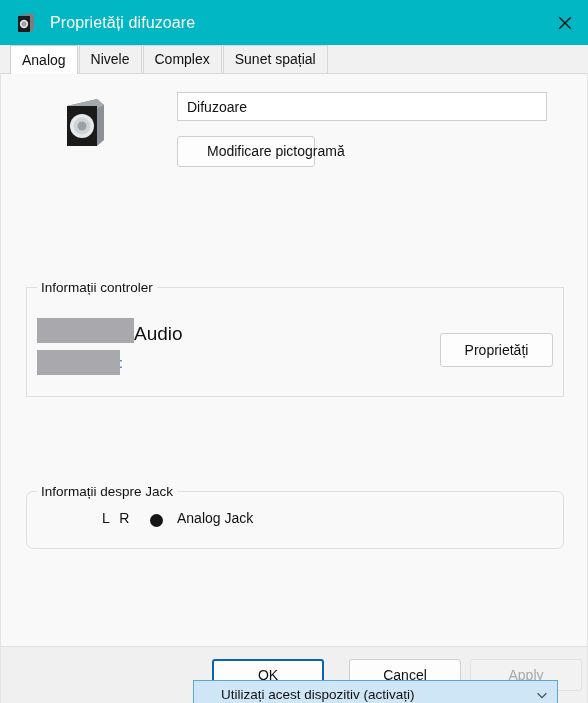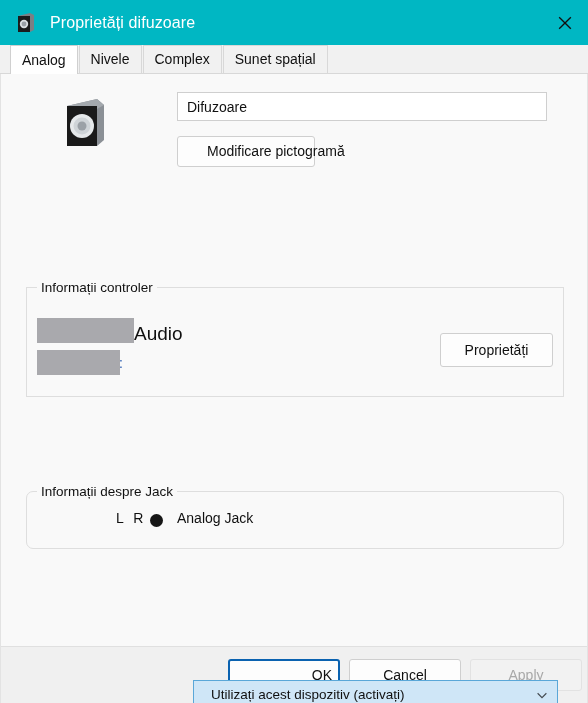--- a/index.html
+++ b/index.html
@@ -218,21 +218,20 @@
     margin-top: 20px;
   }
 
   .jack-lr {
     position: absolute;
     left: 75px;
     top: 18px;
     font-size: 14px;
     color: #101010;
     letter-spacing: 3px;
-    margin-left: 14px;
   }
   .jack-dot {
     position: absolute;
     left: 123px;
     top: 22px;
     width: 13px;
     height: 13px;
     border-radius: 50%;
     background: #161616;
   }
@@ -263,21 +262,21 @@
     border: 1px solid #5aa7d8;
     box-sizing: border-box;
     display: flex;
     align-items: center;
     cursor: default;
     z-index: 30;
   }
   .combo-text {
     font-size: 13.5px;
     color: #101010;
-    padding-left: 17px;
+    padding-left: 27px;
     white-space: nowrap;
     flex: 1 1 auto;
   }
   .combo-arrow {
     width: 30px;
     display: flex;
     align-items: center;
     justify-content: center;
   }
 
@@ -299,21 +298,21 @@
     height: 32px;
     background: #fdfdfd;
     border: 1px solid #cfcfcf;
     border-radius: 3px;
     font-family: "Liberation Sans", sans-serif;
     font-size: 14px;
     color: #101010;
     cursor: default;
     box-sizing: border-box;
   }
-  #btn-ok    { left: 227px; border: 2px solid #0a62b0; text-align: right; }
+  #btn-ok    { left: 211px; border: 2px solid #0a62b0; }
   #btn-cancel{ left: 348px; }
   #btn-apply {
     left: 469px;
     color: #a8a8a8;
     background: #f2f2f2;
     border-color: #e2e2e2;
   }
 </style>
 </head>
 <body>

